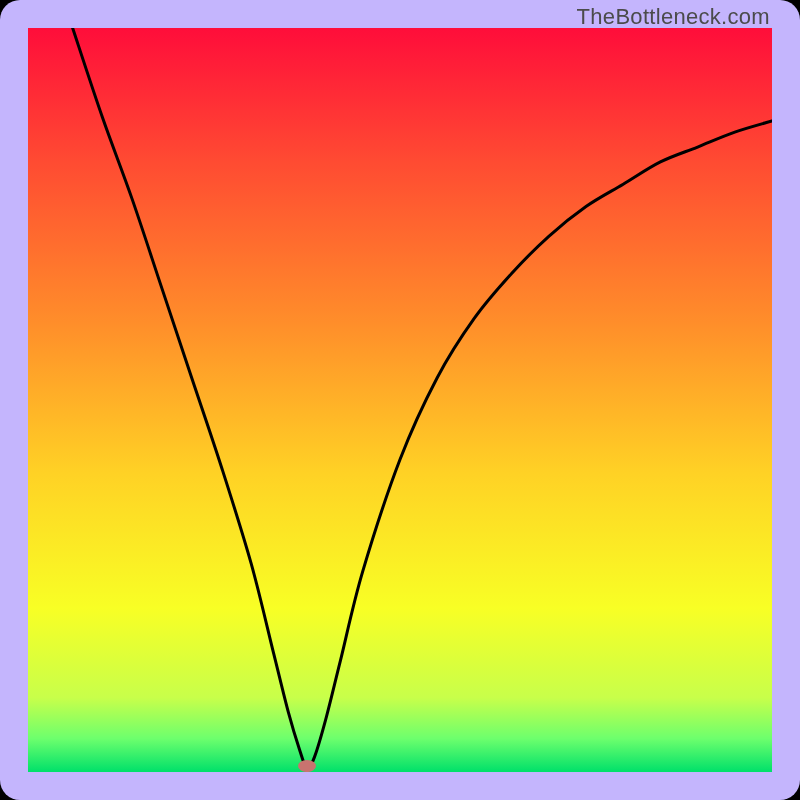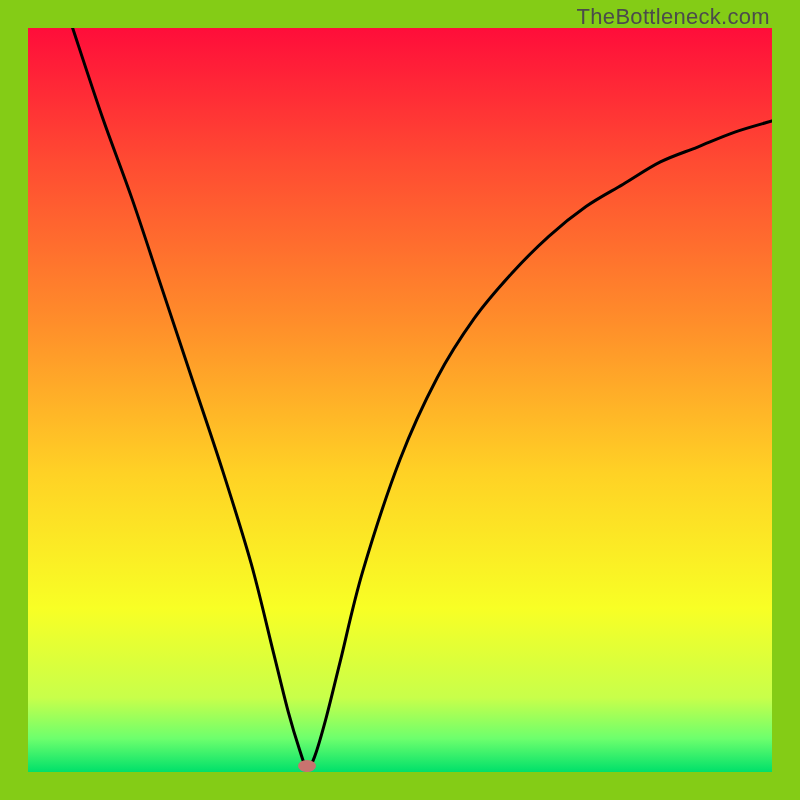--- a/index.html
+++ b/index.html
@@ -8,21 +8,22 @@
     width: 800px;
     height: 800px;
     background: #000;
     font-family: Arial, Helvetica, sans-serif;
     position: relative;
     overflow: hidden;
   }
   .outer {
     position: absolute;
     inset: 0;
-    background: #84cc16;
+    background: #c4b5fd;
+    border-radius: 20px;
   }
   .plot-area {
     position: absolute;
     left: 28px;
     top: 28px;
     width: 744px;
     height: 744px;
     overflow: hidden;
   }
   .watermark {

